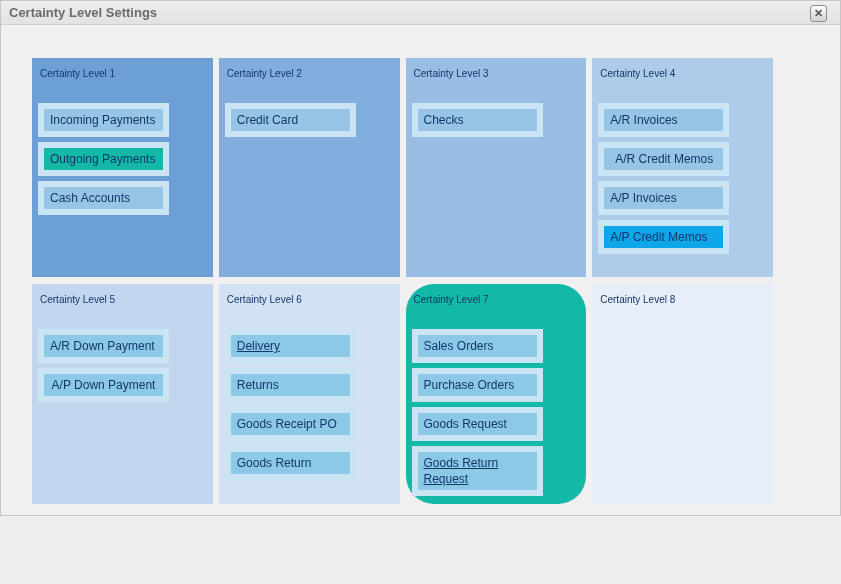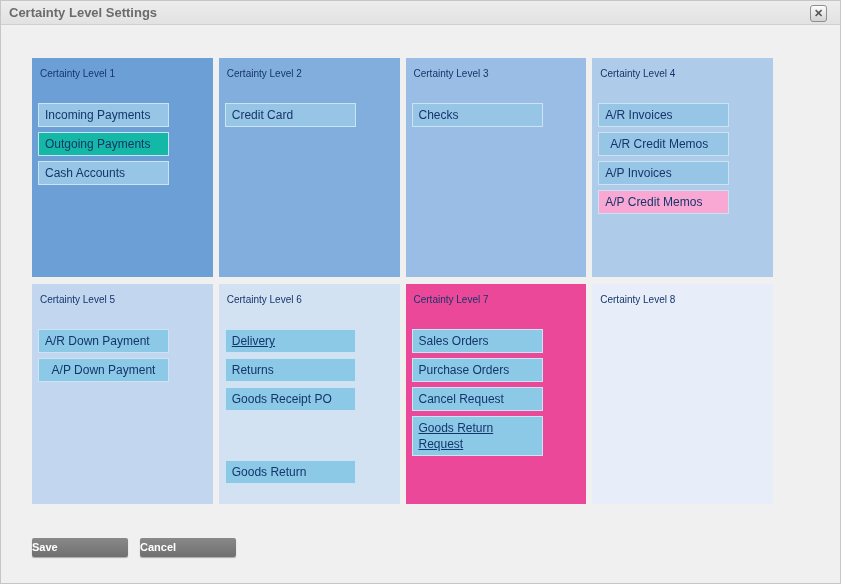--- a/index.html
+++ b/index.html
@@ -1,20 +1,20 @@
 <!DOCTYPE html>
 <html><head>
 <meta charset="utf-8">
 <style>
   * { margin:0; padding:0; box-sizing:border-box; }
   html,body { width:841px; height:584px; }
   body { font-family:"Liberation Sans", sans-serif; background:#efefef; }
 
   .dialog {
-    position:relative; width:841px; height:584px;
+    position:relative; width:841px; height:516px;
     background:#f0f0f0; border:1px solid #c6c6c6; overflow:hidden;
   }
 
   .title-bar {
     height:24px; background:linear-gradient(#ededed,#e2e2e2);
     border-bottom:1px solid #cfcfcf;
     display:flex; align-items:center; padding:0 8px;
   }
   .title-bar .title { font-size:13px; font-weight:bold; color:#6b6b6b; }
 
@@ -34,21 +34,21 @@
   }
 
   .panel { padding:8px 6px 8px 6px; }
   .panel .panel-title {
     font-size:10px; color:#15366b; padding-left:2px; height:16px; line-height:16px;
   }
   .chip-list { margin-top:21px; display:flex; flex-direction:column; gap:5px; }
   .chip {
     width:131px; min-height:24px; padding:3px 6px;
     font-size:12px; line-height:16px; color:#15366b;
-    border:1px solid #1d4ed8; cursor:pointer;
+    border:6px solid #1d4ed8; cursor:pointer;
   }
 
   .footer { position:absolute; left:31px; top:537px; display:flex; gap:12px; }
   .btn {
     width:96px; height:19px; border:none; border-radius:2px;
     background:linear-gradient(#898989,#6f6f6f);
     box-shadow:0 1px 1px rgba(0,0,0,0.3);
     color:#ffffff; font-size:11px; font-weight:bold;
     font-family:"Liberation Sans", sans-serif;
     cursor:pointer; text-align:left; line-height:19px;
@@ -87,45 +87,45 @@
         <div class="chip-list">
           <div class="chip" style="background: rgb(151, 197, 230); border-color: rgb(203, 228, 244);">Checks</div>
         </div>
       </div>
       <div class="panel" style="background: rgb(174, 203, 233);">
         <div class="panel-title">Certainty Level 4</div>
         <div class="chip-list">
           <div class="chip" style="background: rgb(151, 197, 230); border-color: rgb(203, 228, 244);">A/R Invoices</div>
           <div class="chip" style="background: rgb(151, 197, 230); border-color: rgb(203, 228, 244); padding-left: 11px;">A/R Credit Memos</div>
           <div class="chip" style="background: rgb(151, 197, 230); border-color: rgb(203, 228, 244);">A/P Invoices</div>
-          <div class="chip" style="background: #f9a8d4; border-color: rgb(203, 228, 244);">A/P Credit Memos</div>
+          <div class="chip" style="background: #0ea5e9; border-color: rgb(203, 228, 244);">A/P Credit Memos</div>
         </div>
       </div>
       <div class="panel" style="background: rgb(194, 215, 239);">
         <div class="panel-title">Certainty Level 5</div>
         <div class="chip-list">
           <div class="chip" style="background: rgb(139, 201, 231); border-color: rgb(203, 228, 244);">A/R Down Payment</div>
           <div class="chip" style="background: rgb(139, 201, 231); border-color: rgb(203, 228, 244); text-align: center;">A/P Down Payment</div>
         </div>
       </div>
       <div class="panel" style="background: rgb(211, 226, 243);">
         <div class="panel-title">Certainty Level 6</div>
         <div class="chip-list">
           <div class="chip" style="background: rgb(139, 201, 231); border-color: rgb(203, 228, 244); text-decoration: underline;">Delivery</div>
           <div class="chip" style="background: rgb(139, 201, 231); border-color: rgb(203, 228, 244);">Returns</div>
           <div class="chip" style="background: rgb(139, 201, 231); border-color: rgb(203, 228, 244);">Goods Receipt PO</div>
-          <div class="chip" style="background: rgb(139, 201, 231); border-color: rgb(203, 228, 244); margin-top: 44px;">Goods Return</div>
+          <div class="chip" style="background: rgb(139, 201, 231); border-color: rgb(203, 228, 244);">Goods Return</div>
         </div>
       </div>
-      <div class="panel" style="background: #ec4899;">
+      <div class="panel" style="background: #14b8a6; border-radius: 28px;">
         <div class="panel-title">Certainty Level 7</div>
         <div class="chip-list">
           <div class="chip" style="background: rgb(139, 201, 231); border-color: rgb(203, 228, 244);">Sales Orders</div>
           <div class="chip" style="background: rgb(139, 201, 231); border-color: rgb(203, 228, 244);">Purchase Orders</div>
-          <div class="chip" style="background: rgb(139, 201, 231); border-color: rgb(203, 228, 244);">Cancel Request</div>
+          <div class="chip" style="background: rgb(139, 201, 231); border-color: rgb(203, 228, 244);">Goods Request</div>
           <div class="chip" style="background: rgb(139, 201, 231); border-color: rgb(203, 228, 244); text-decoration: underline;">Goods Return Request</div>
         </div>
       </div>
       <div class="panel" style="background: rgb(232, 238, 249);">
         <div class="panel-title">Certainty Level 8</div>
         <div class="chip-list"></div>
       </div>
     </div>
 
   <div class="footer">

